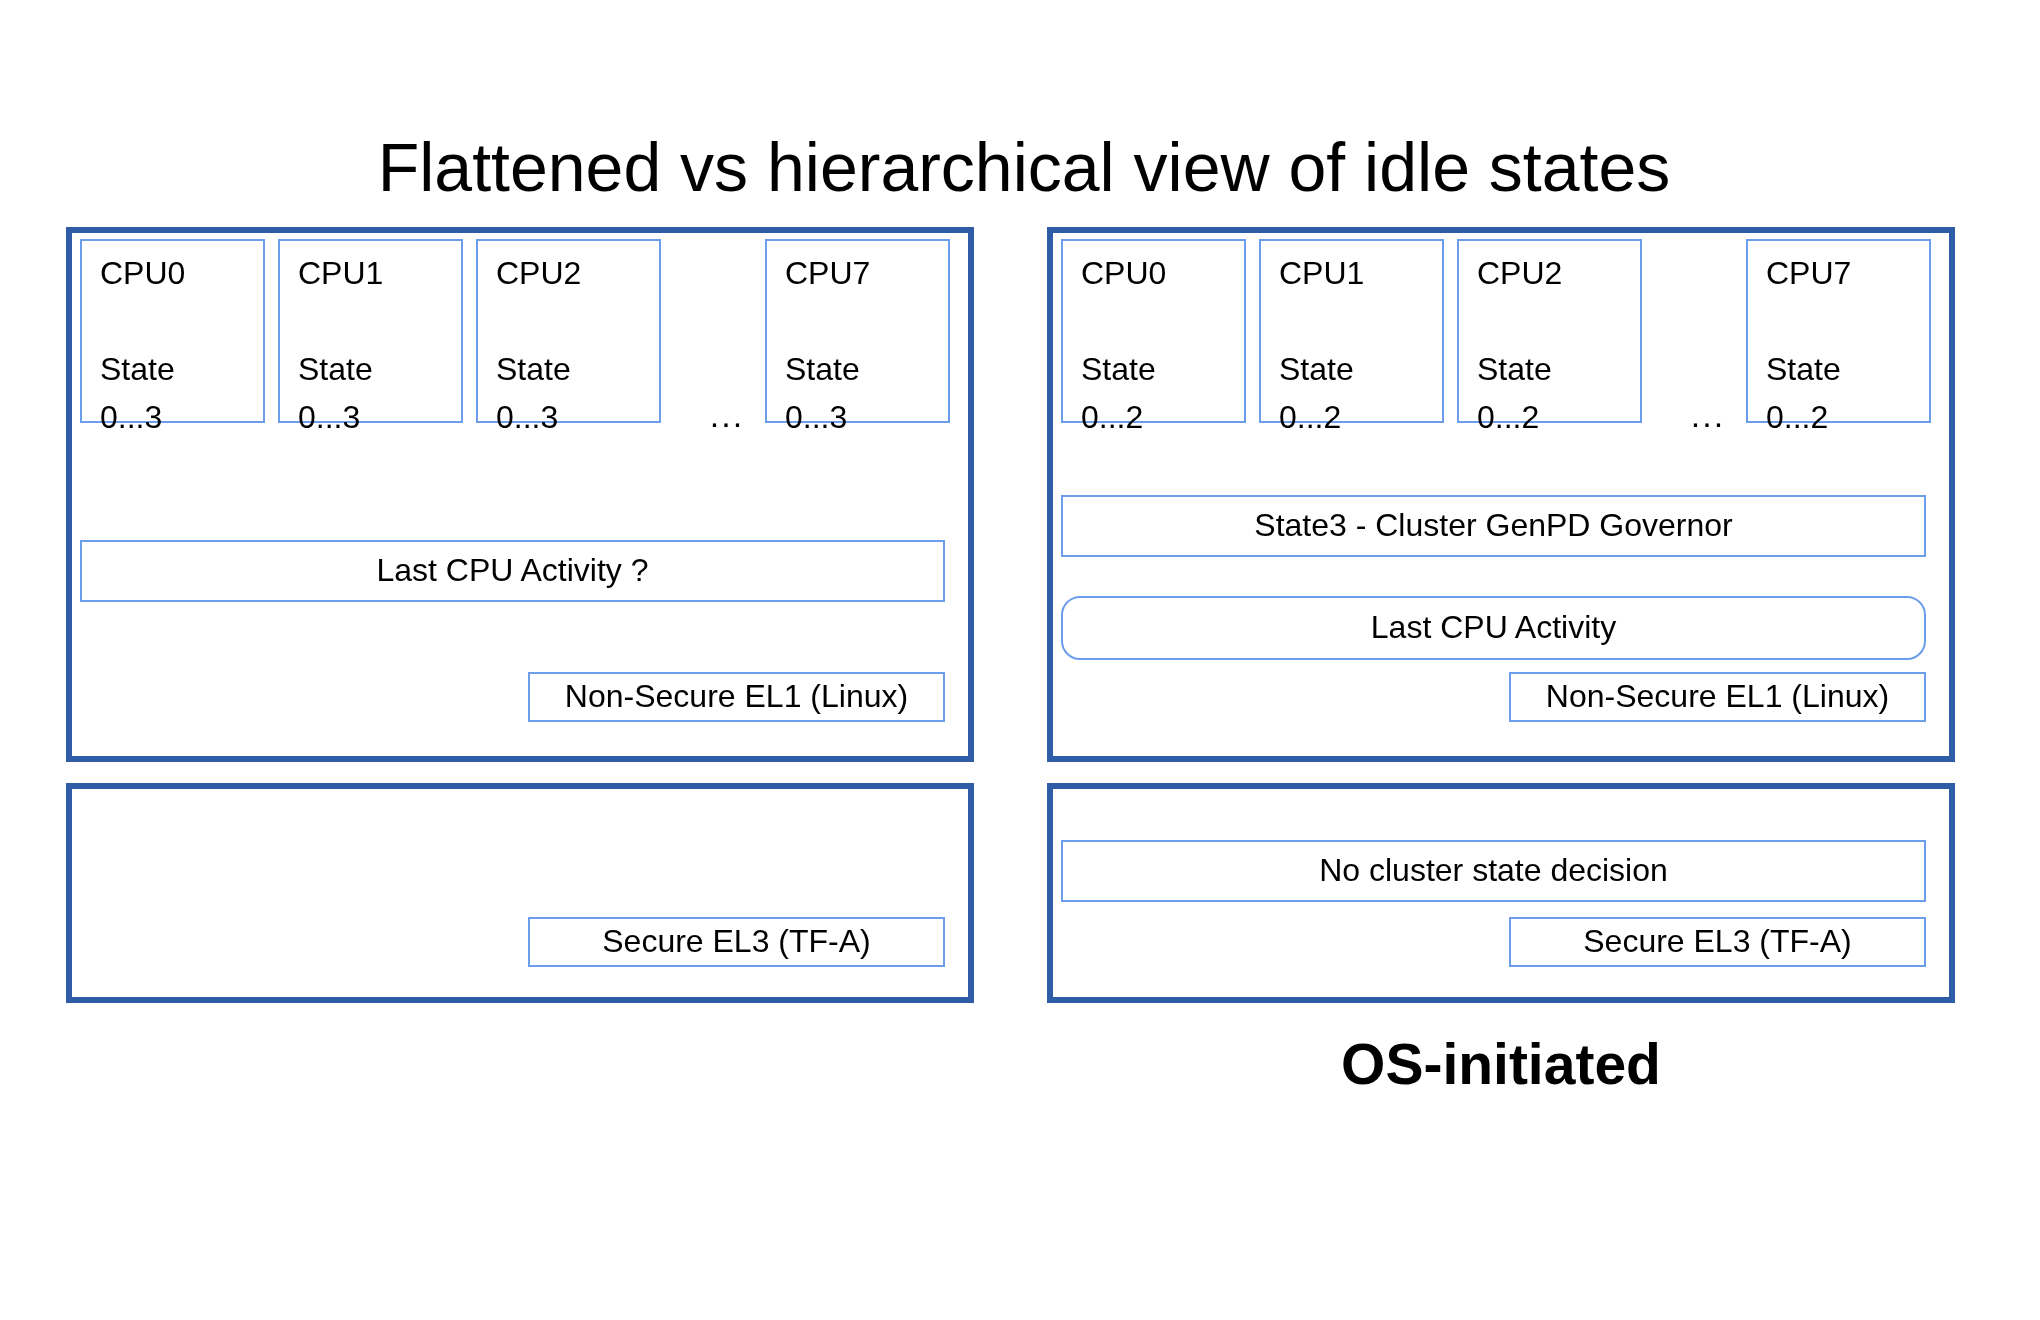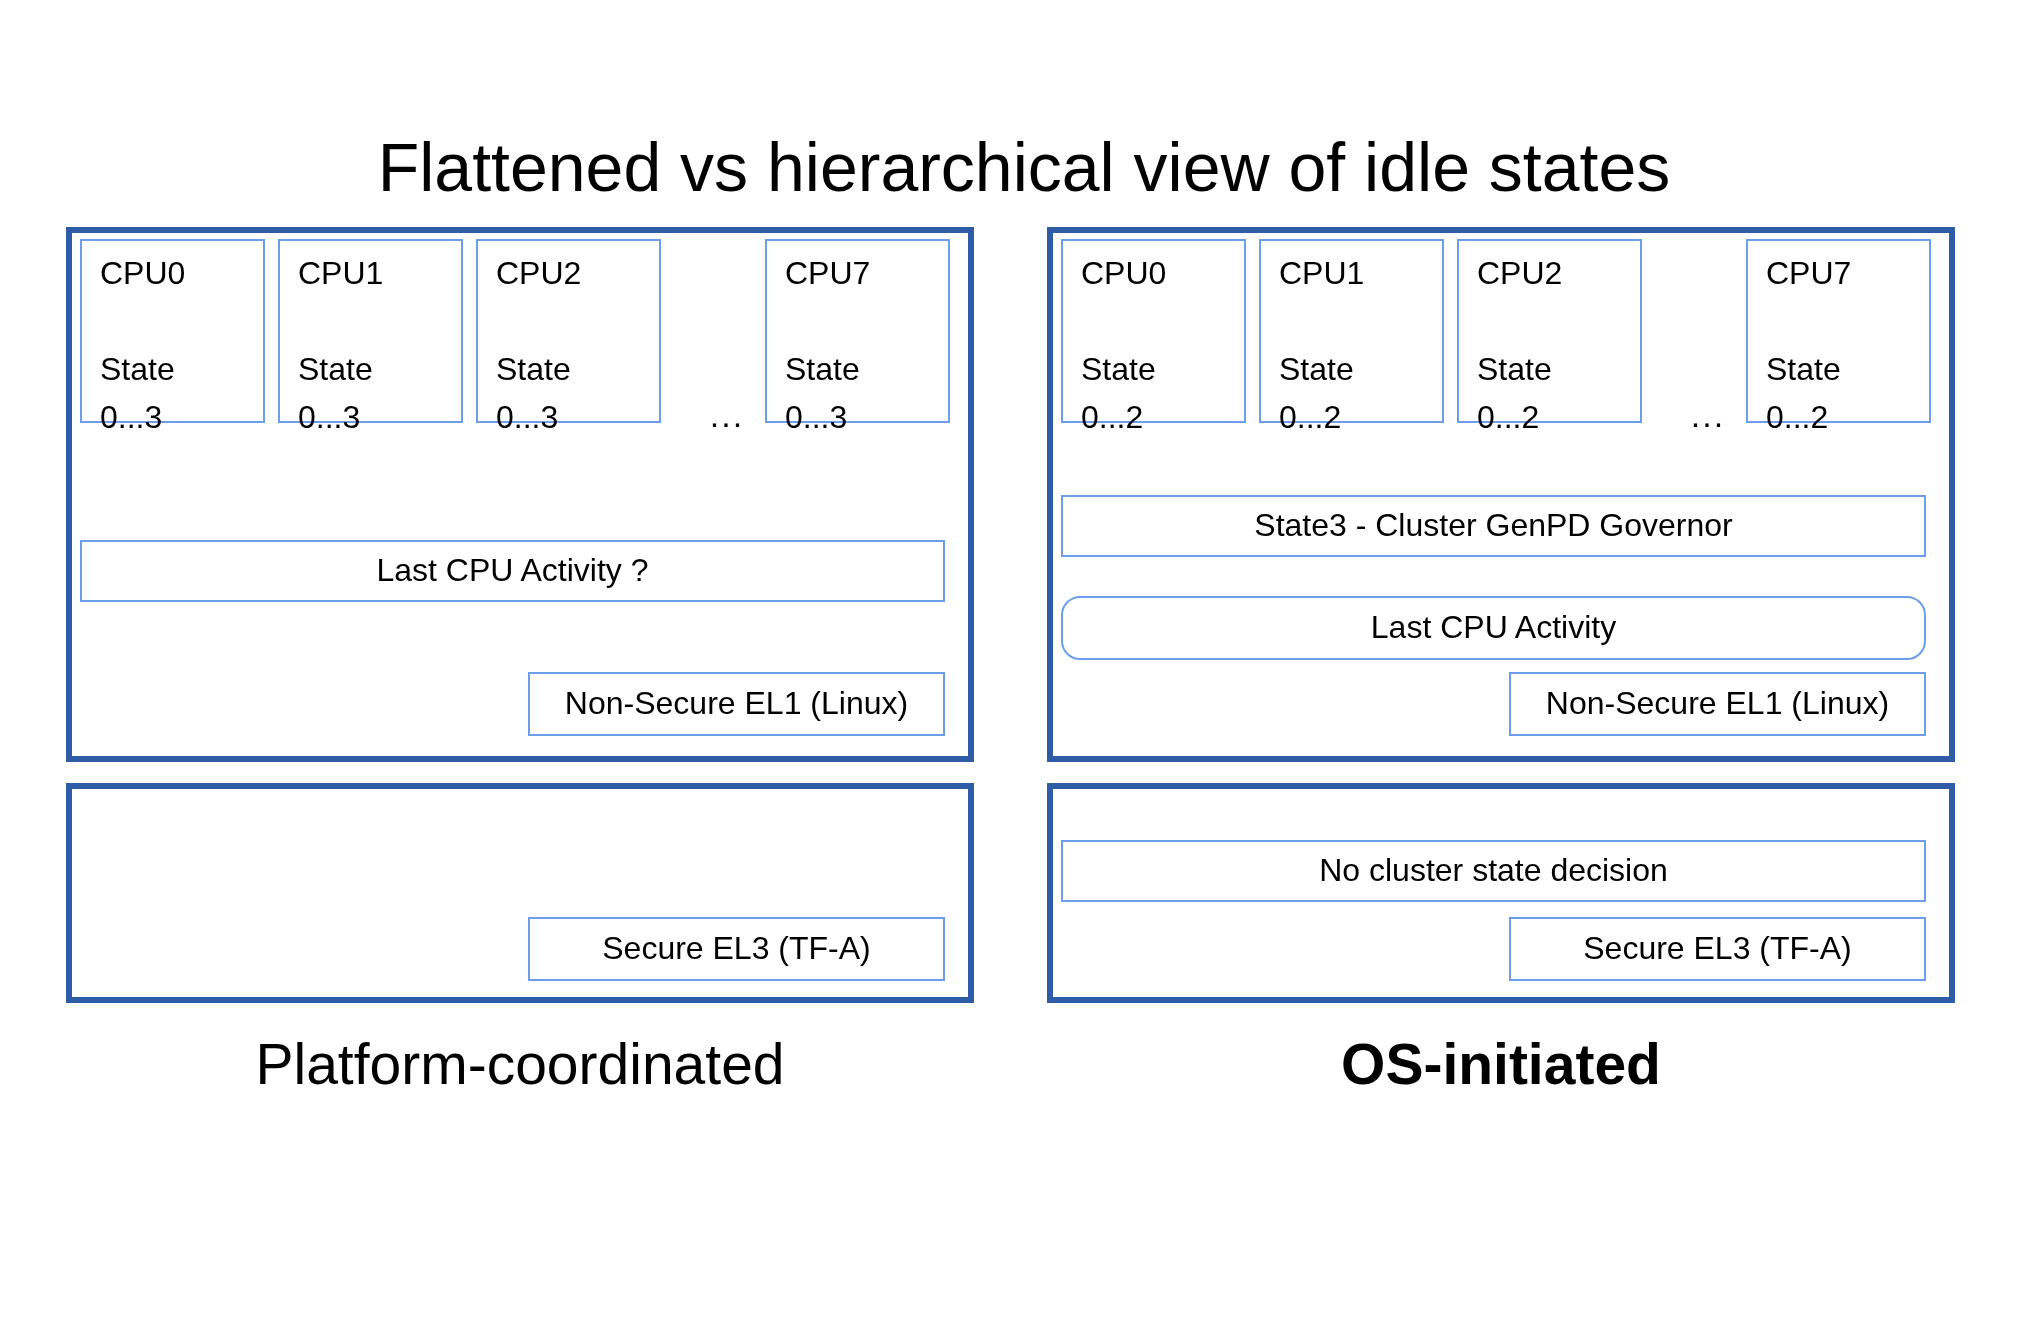--- a/index.html
+++ b/index.html
@@ -53,21 +53,21 @@
   .panel-label{
     position:absolute;top:1032px;width:908px;
     text-align:center;font-size:57px;line-height:1.15;
     white-space:nowrap;
   }
   
   .band-outer1{top:227px;height:535px;width:908px;}
   .band-outer2{top:783px;height:220px;width:908px;}
   .cpu-row{top:239px;height:184px;width:185px;}
   .wide{width:865px;height:62px;margin-top:40px;}
-  .el-box{width:417px;height:64px;}
+  .el-box{width:417px;height:50px;}
 </style>
 </head>
 <body>
 
 <div id="canvas">
 
   <div class="title">Flattened vs hierarchical view of idle states</div>
 
   <div class="outer-box band-outer1" style="left:66px;"></div>
 
@@ -105,21 +105,20 @@
     <span>Non-Secure EL1 (Linux)</span>
   </div>
 
   <div class="outer-box band-outer2" style="left:66px;"></div>
 
 
   <div class="inner-box el-box" style="left:528px;top:917px;">
     <span>Secure EL3 (TF-A)</span>
   </div>
 
-  <div class="panel-label" style="left:66px;">Platform-coordinated</div>
 
   <div class="outer-box band-outer1" style="left:1047px;"></div>
 
   <div class="cpu-box cpu-row" style="left:1061px;">
     <div>CPU0</div>
     <div class="cpu-spacer"></div>
     <div>State</div>
     <div>0...2</div>
   </div>
   <div class="cpu-box cpu-row" style="left:1259px;">

